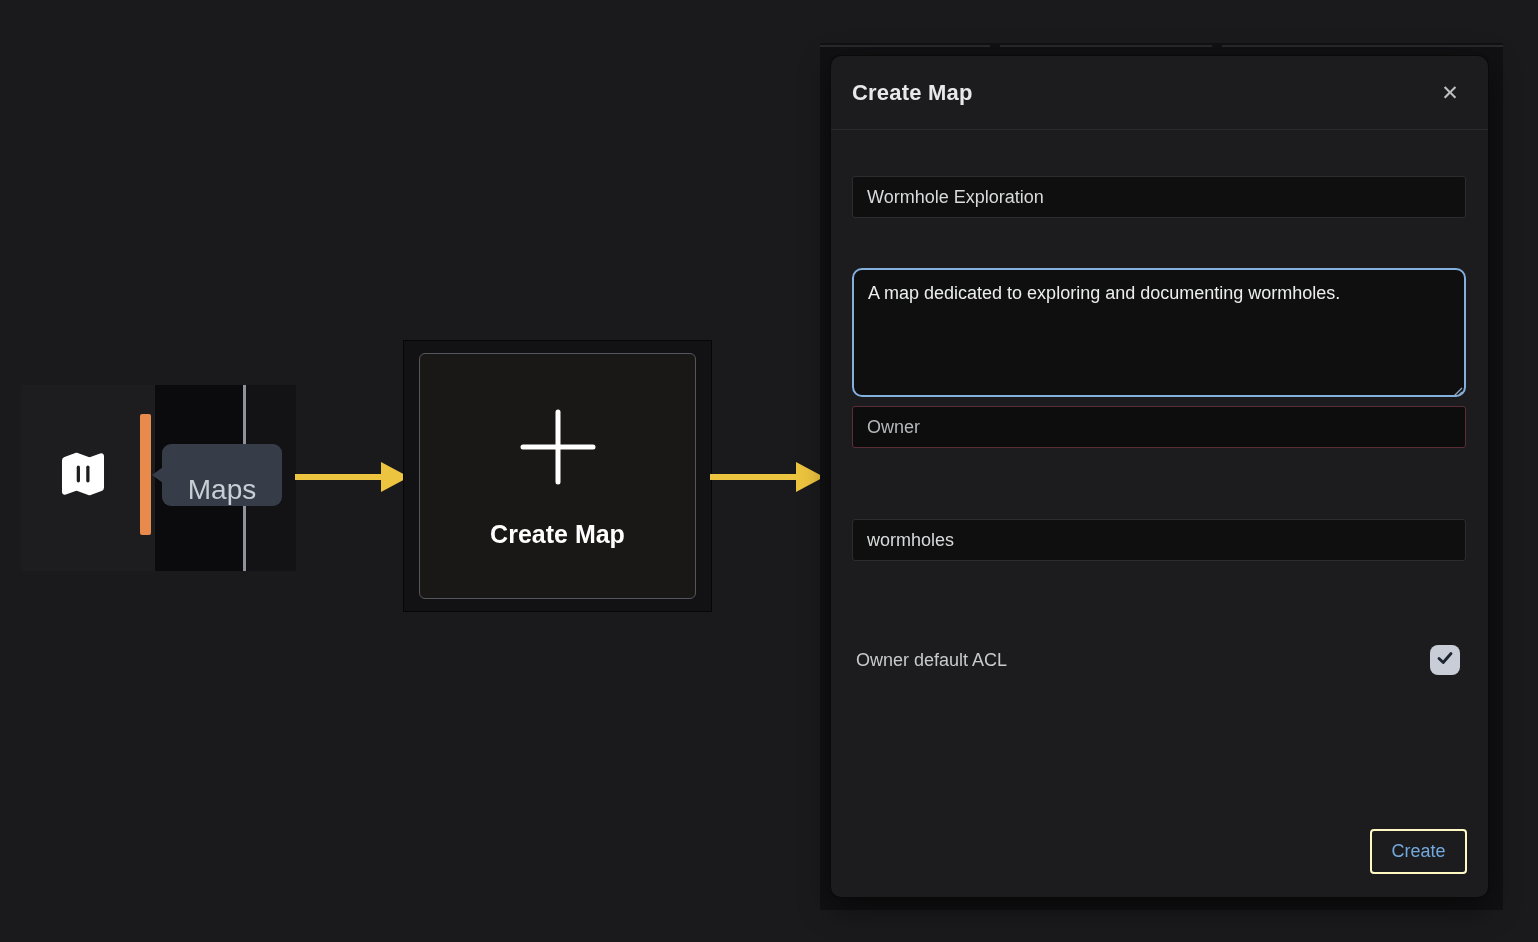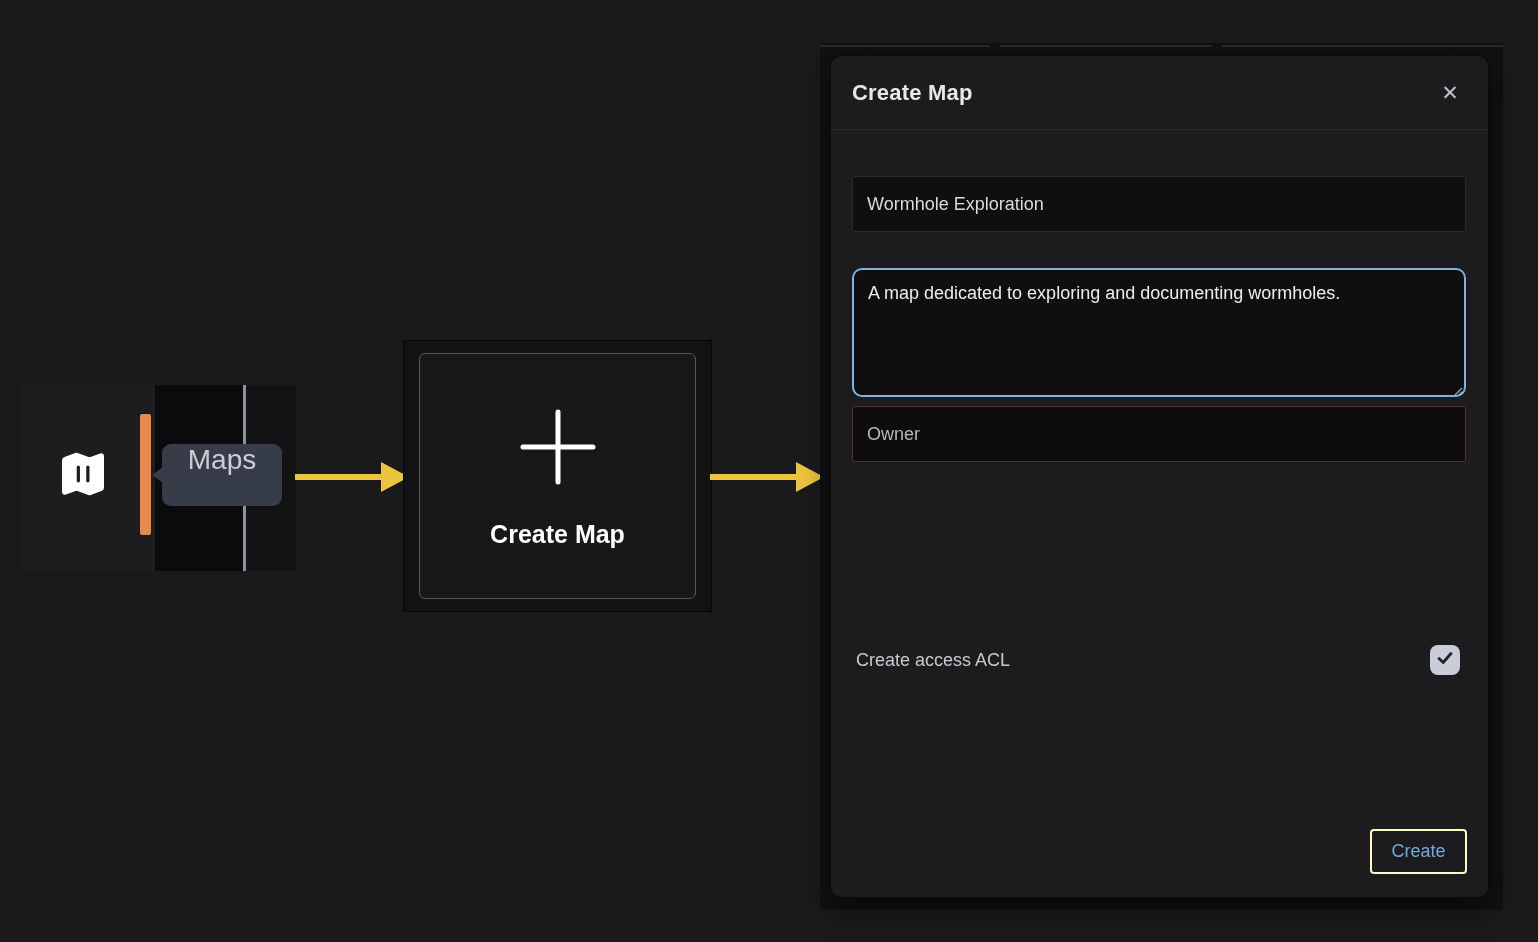--- a/index.html
+++ b/index.html
@@ -16,21 +16,21 @@
   
   .sidebar-snippet { left:21px; top:385px; width:275px; height:186px; background:#1d1d1f; }
   .sidebar-col { position:absolute; left:134px; top:0; width:89px; height:100%; background:#0b0b0d; }
   .sidebar-right { position:absolute; left:223px; top:0; right:0; height:100%; background:#131315; }
   .panel-divider { position:absolute; left:222px; top:0; width:3px; height:100%; background:#8e939b; }
   .map-icon-wrap { position:absolute; left:36px; top:60px; width:52px; height:62px; display:flex; align-items:center; justify-content:center; }
   .active-indicator { position:absolute; left:119px; top:29px; width:11px; height:121px; background:#e98a4d; border-radius:2px; }
   .maps-tooltip {
     position:absolute; left:141px; top:59px; width:120px; height:62px;
     background:#363d49; border-radius:9px;
-    display:flex; align-items:flex-start; justify-content:center;
+    display:flex; align-items:flex-end; justify-content:center;
     color:#c9ced6; font-size:28px; z-index:3;
   }
   .tooltip-arrow {
     position:absolute; left:131px; top:82px; width:0; height:0; z-index:3;
     border-top:8px solid transparent; border-bottom:8px solid transparent;
     border-right:11px solid #363d49;
   }
 
   
   .flow-arrow { width:118px; height:40px; }
@@ -68,21 +68,21 @@
     color:#bcbec2; font-size:21px; line-height:28px; text-align:center; cursor:pointer;
     font-family:"Liberation Sans", sans-serif;
   }
 
   .field {
     position:absolute; left:21px; width:614px;
     background:#0f0f10; border:1px solid #2c2c2f; border-radius:3px;
     color:#d9dadb; font-size:18px; padding:0 14px;
     font-family:"Liberation Sans", sans-serif;
   }
-  input.field { height:56px; }
+  input.field { height:42px; }
   .field::placeholder { color:#b4b7bc; opacity:1; }
 
   .name-input { top:120px; }
   .description-textarea {
     top:212px; height:129px; resize:none;
     border:2px solid #83b0dd; border-radius:10px;
     padding:12px 14px; color:#eceded; line-height:1.3;
     background:#0f0f10; overflow:hidden;
   }
   .resize-handle { position:absolute; left:621px; top:327px; width:11px; height:11px; cursor:nwse-resize; }
@@ -174,22 +174,23 @@
     <textarea class="field description-textarea" style="">A map dedicated to exploring and documenting wormholes.</textarea>
     <div class="resize-handle">
       <svg width="11" height="11" viewBox="0 0 11 11">
         <line x1="2" y1="10" x2="10" y2="2" stroke="#8fa8c2" stroke-width="1.2"></line>
         <line x1="6" y1="10" x2="10" y2="6" stroke="#8fa8c2" stroke-width="1.2"></line>
       </svg>
     </div>
 
     <input class="field owner-input" type="text" placeholder="Owner" style="">
 
-
-    <span class="acl-label">Create access ACL</span>
+    <input class="field tag-input" type="text" value="wormholes" style="">
+
+    <span class="acl-label">Owner default ACL</span>
     <div class="acl-checkbox" data-checked="true">
       <span>
         <svg width="20" height="20" viewBox="0 0 20 20">
           <path d="M4 10.5 L8.2 14.5 L16 5.5" fill="none" stroke="#1b2430" stroke-width="2.8" stroke-linecap="round" stroke-linejoin="round"></path>
         </svg>
       </span>
     </div>
 
 
     <button class="create-button">Create</button>

